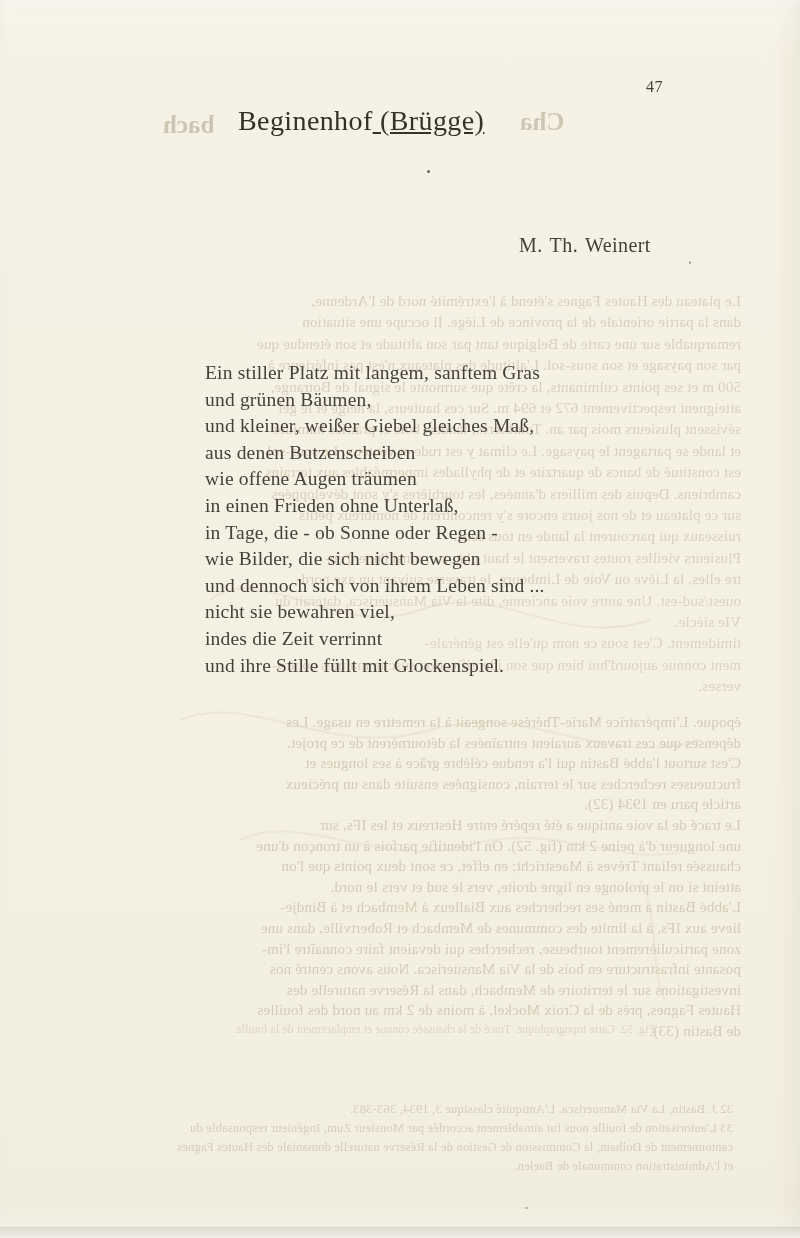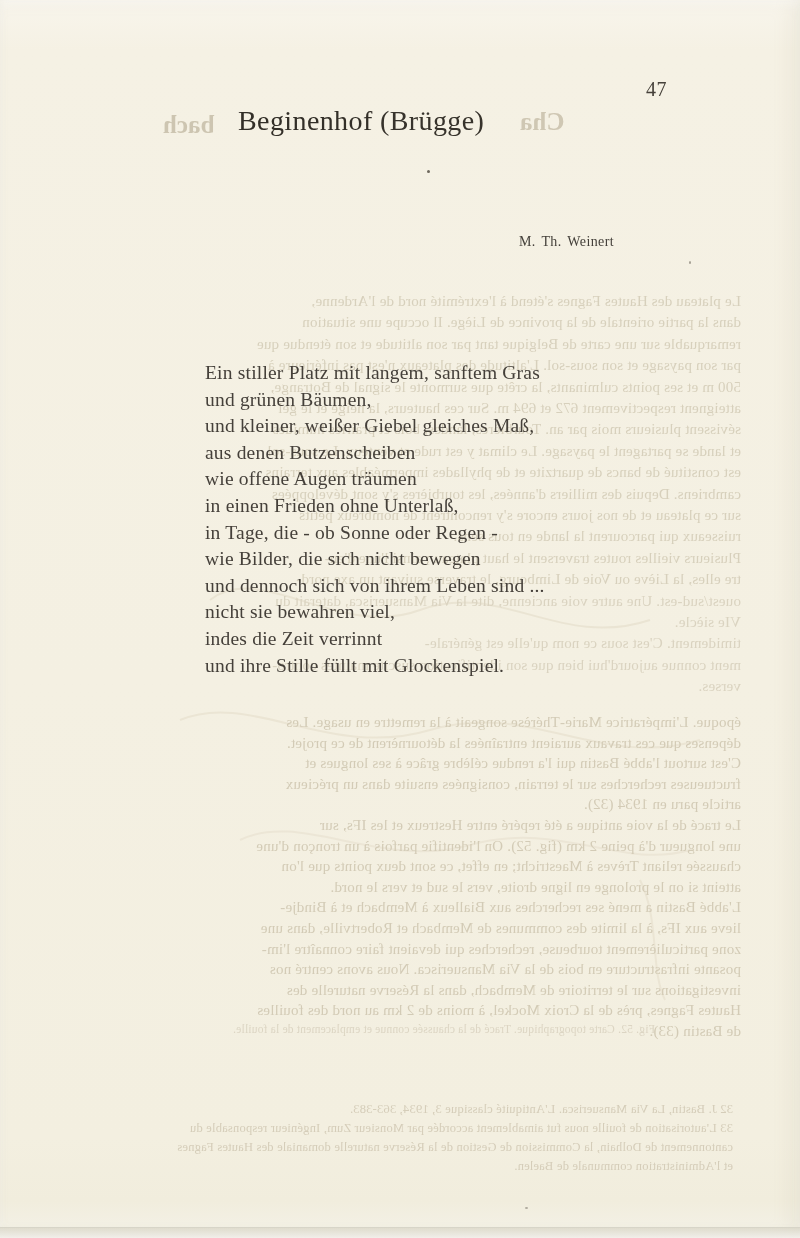--- a/index.html
+++ b/index.html
@@ -32,31 +32,31 @@
     position:absolute;
     transform:scaleX(-1);
     font-weight:bold;
     filter:blur(0.5px);
   }
   .map-ghost{position:absolute;left:0;top:0;}
   
   .content-layer{position:absolute;inset:0;}
   .page-number{
     position:absolute;left:646px;top:78px;
-    font-size:20px;color:#46413a;letter-spacing:0.5px;
+    font-size:16px;color:#46413a;letter-spacing:0.5px;
   }
   .title{
     position:absolute;left:238px;top:105px;
     font-size:28px;color:#37332c;letter-spacing:0.4px;white-space:nowrap;
   }
   .title .t-bold{font-weight:normal;color:#332f28;}
-  .title .t-rest{font-weight:normal;}
+  .title .t-rest{font-weight:normal;text-decoration:underline;}
   .author{
     position:absolute;left:519px;top:234px;
-    font-size:14px;color:#44403a;letter-spacing:0.4px;word-spacing:2px;white-space:nowrap;
+    font-size:20px;color:#44403a;letter-spacing:0.4px;word-spacing:2px;white-space:nowrap;
   }
   .poem{
     position:absolute;left:205px;top:360px;width:430px;
     font-size:19.5px;line-height:26.6px;color:#45403a;
     letter-spacing:0.2px;
   }
   .poem-line{display:block;white-space:nowrap;}
   .speck{position:absolute;border-radius:50%;background:#6e685d;}
 </style>
 </head>

